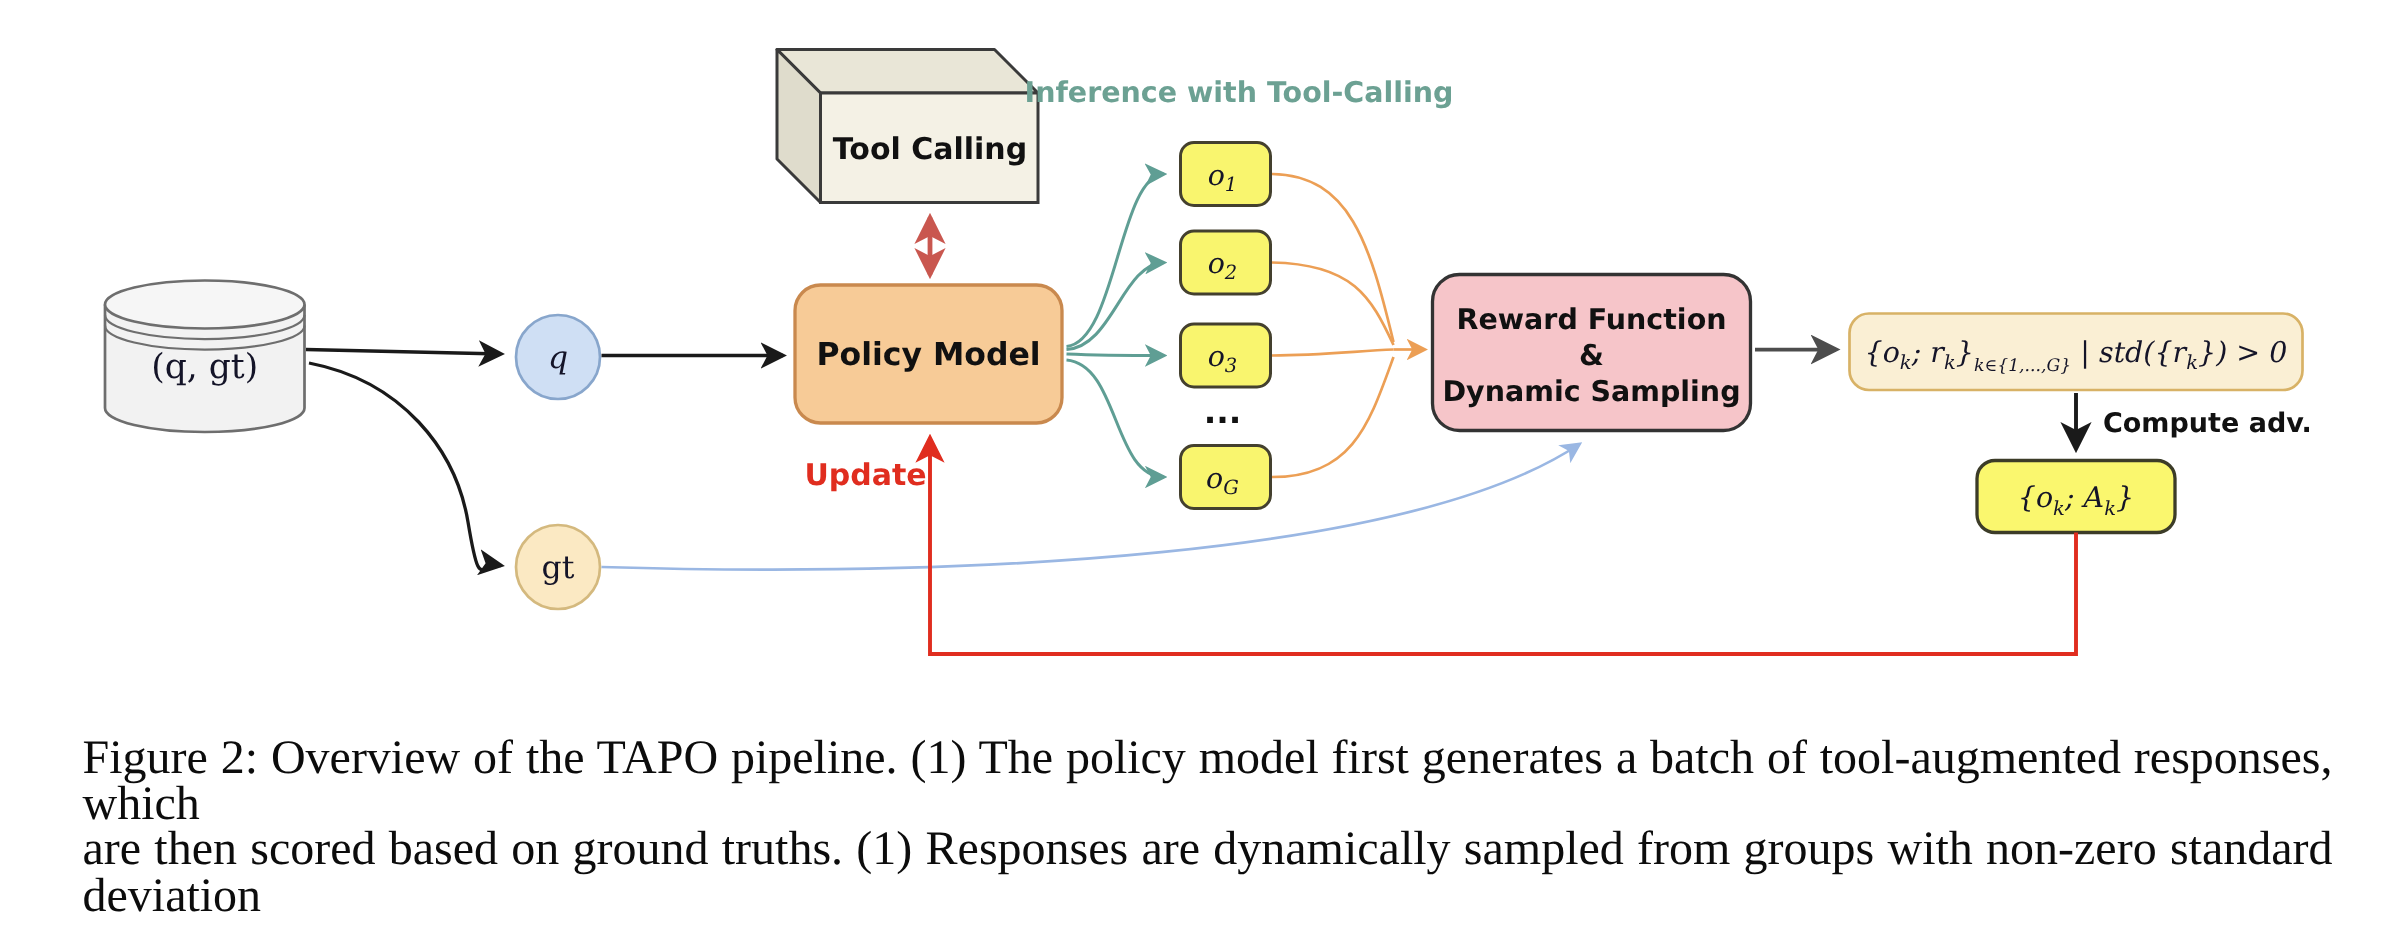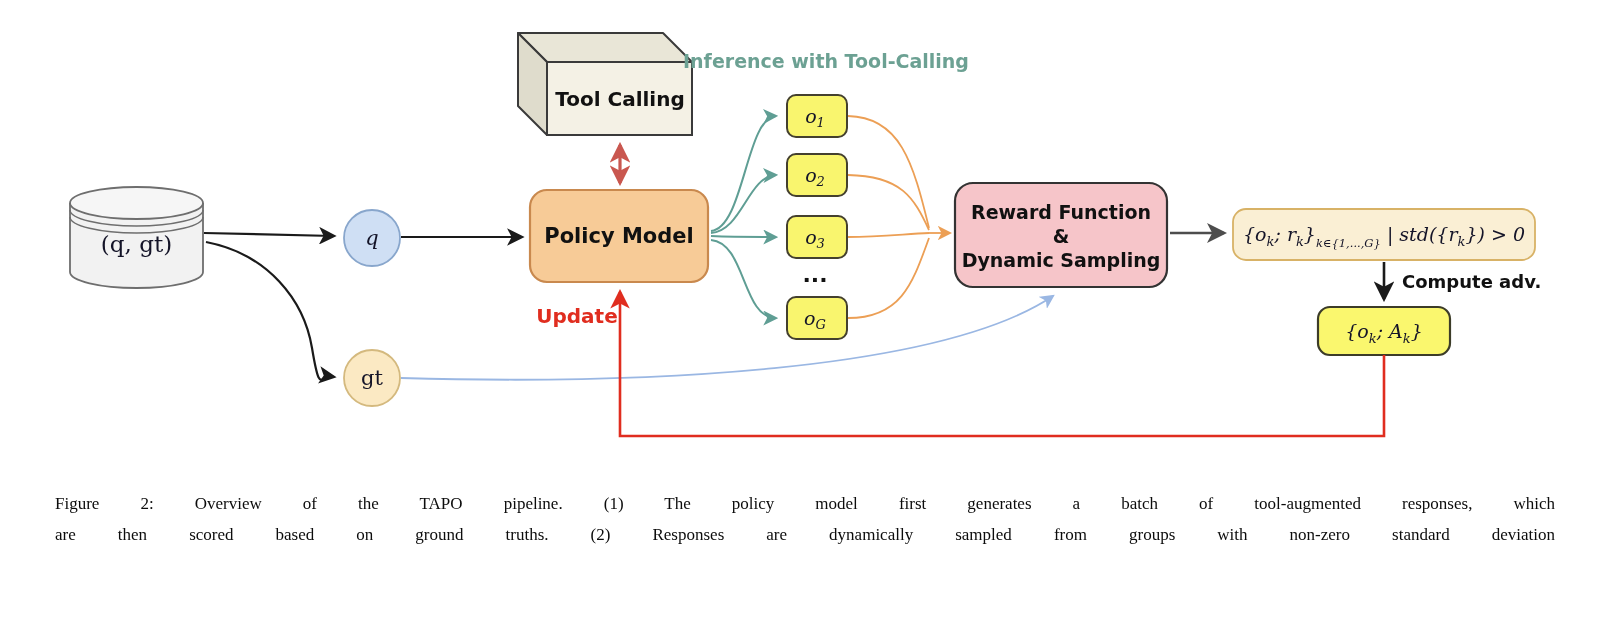--- a/index.html
+++ b/index.html
@@ -16,21 +16,21 @@
   .hand { font-family: "DejaVu Sans", sans-serif; font-weight: bold; fill: #111111; }
   .math { font-family: "DejaVu Serif", serif; font-style: italic; fill: #141428; }
   .math-roman { font-family: "DejaVu Serif", serif; font-style: normal; fill: #141428; }
   .sub { font-size: 13px; }
   .subg { font-size: 11.5px; }
 
   
   .caption {
     position: absolute; left: 55px; top: 489px; width: 1500px;
     font-family: "Liberation Serif", "DejaVu Serif", serif;
-    font-size: 17px; line-height: 30.5px; color: #0c0c0c;
+    font-size: 32px; line-height: 30.5px; color: #0c0c0c;
   }
   .cap-line { white-space: nowrap; }
   .cap-just { text-align: justify; text-align-last: justify; white-space: normal; }
 </style>
 </head>
 <body>
 
 <div class="page">
 
   <svg width="1605" height="472" viewBox="0 0 1605 472">
@@ -139,16 +139,16 @@
 
     <rect x="1318" y="307" width="132" height="48" rx="12" fill="#faf76e" stroke="#3c3c28" stroke-width="2.2"></rect>
     <text x="1384" y="338" text-anchor="middle" class="math" font-size="19"><tspan>{o</tspan><tspan class="sub" dy="5">k</tspan><tspan dy="-5">; A</tspan><tspan class="sub" dy="5">k</tspan><tspan dy="-5">}</tspan></text>
 
     <path d="M1384,355 L1384,436 L620,436 L620,292" fill="none" stroke="#e02d1f" stroke-width="2.6" marker-end="url(#arr-red)"></path>
     <text x="577" y="323" text-anchor="middle" class="hand" font-size="20" style="fill:#e02d1f">Update</text>
   </svg>
 
   <div class="caption">
     <div class="cap-line cap-just">Figure 2: Overview of the TAPO pipeline. (1) The policy model first generates a batch of tool-augmented responses, which</div>
-    <div class="cap-line cap-just">are then scored based on ground truths. (2) Responses are dynamically sampled from groups with non-zero standard deviation</div>
+    <div class="cap-line cap-just">are then scored based on ground truths. (1) Responses are dynamically sampled from groups with non-zero standard deviation</div>
   </div>
 
 </div>
 
 </body></html>

